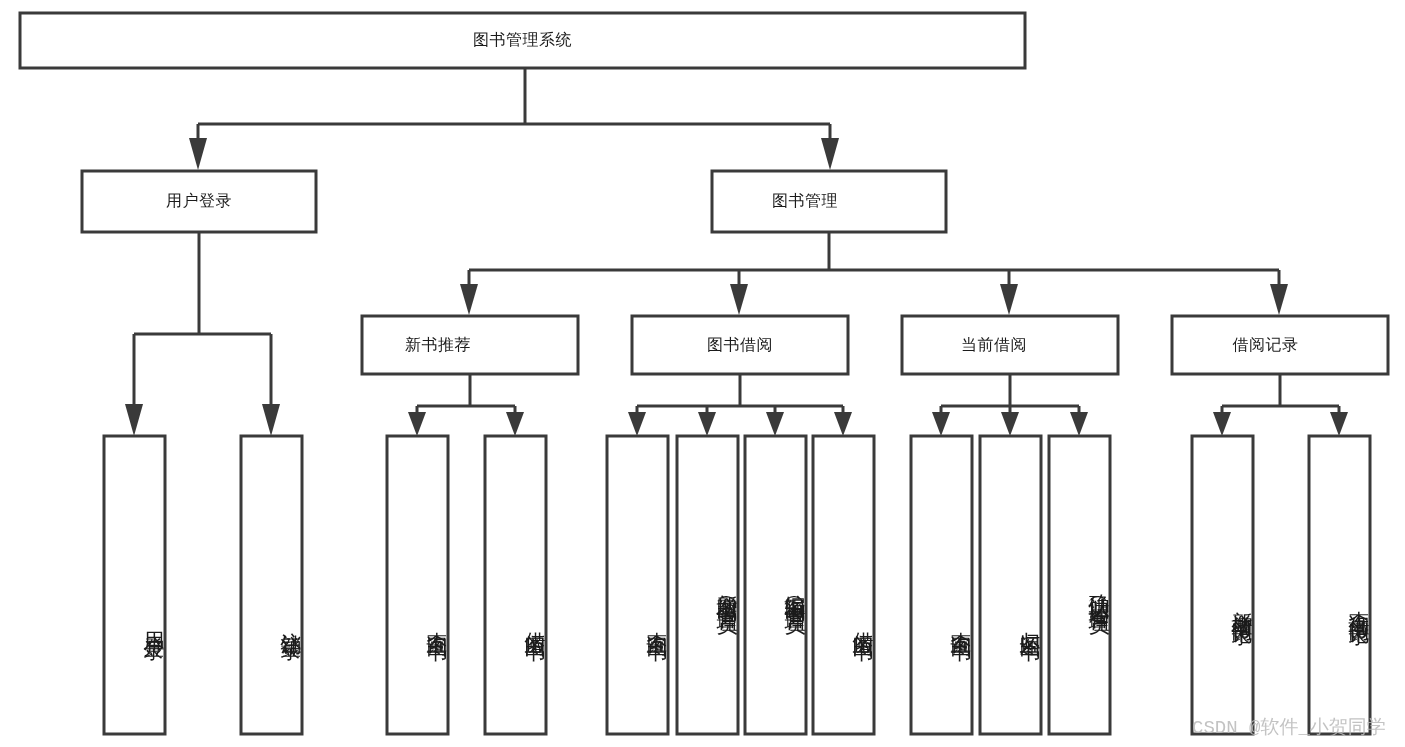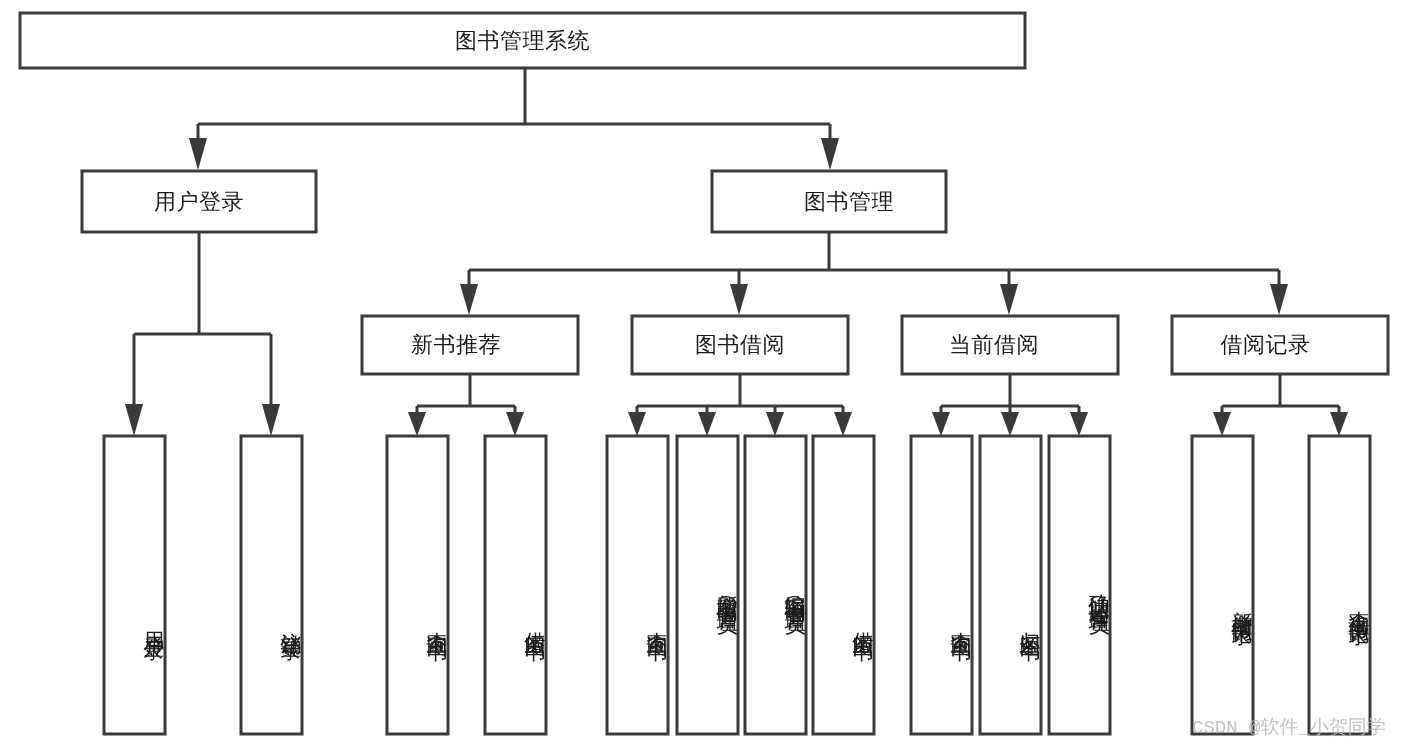--- a/index.html
+++ b/index.html
@@ -38,21 +38,21 @@
   .arrow-head {
     fill: #3a3a3a;
   }
   .node-label {
     position: absolute;
     display: flex;
     align-items: center;
     justify-content: center;
     color: #1b1b1b;
     font-family: "Liberation Sans", "DejaVu Sans", sans-serif;
-    font-size: 22px;
+    font-size: 16px;
     line-height: 1.05;
     letter-spacing: 0.5px;
     white-space: nowrap;
     pointer-events: none;
   }
   .node-label.vertical {
     writing-mode: vertical-rl;
     text-orientation: upright;
     font-size: 21px;
     letter-spacing: 3px;
@@ -163,23 +163,23 @@
     <rect class="node-rect" x="1049" y="436" width="61" height="298"></rect>
 
     <rect class="node-rect" x="1192" y="436" width="61" height="298"></rect>
     <rect class="node-rect" x="1309" y="436" width="61" height="298"></rect>
 
   </svg>
 
   <div class="node-label" style="left:20px; top:13px; width:1005px; height:55px;">图书管理系统</div>
 
   <div class="node-label" style="left:82px; top:171px; width:234px; height:61px;">用户登录</div>
-  <div class="node-label" style="left:732px; top:171px; width:234px; height:61px;">图书管理</div>
-
-  <div class="node-label" style="left:370px; top:316px; width:172px; height:58px;">新书推荐</div>
+  <div class="node-label" style="left:688px; top:171px; width:234px; height:61px;">图书管理</div>
+
+  <div class="node-label" style="left:352px; top:316px; width:172px; height:58px;">新书推荐</div>
   <div class="node-label" style="left:632px; top:316px; width:216px; height:58px;border-radius:28px;">图书借阅</div>
   <div class="node-label" style="left:902px; top:316px; width:184px; height:58px;">当前借阅</div>
   <div class="node-label" style="left:1172px; top:316px; width:187px; height:58px;">借阅记录</div>
 
   <div class="node-label vertical" style="left:104px; top:436px; width:61px; height:298px; padding-top:72px;">用户登录</div>
   <div class="node-label vertical" style="left:241px; top:436px; width:61px; height:298px; padding-top:72px;">注销登录</div>
 
   <div class="node-label vertical" style="left:387px; top:436px; width:61px; height:298px; padding-top:72px;">查询图书</div>
   <div class="node-label vertical" style="left:485px; top:436px; width:61px; height:298px; padding-top:72px;">借阅图书</div>
 

